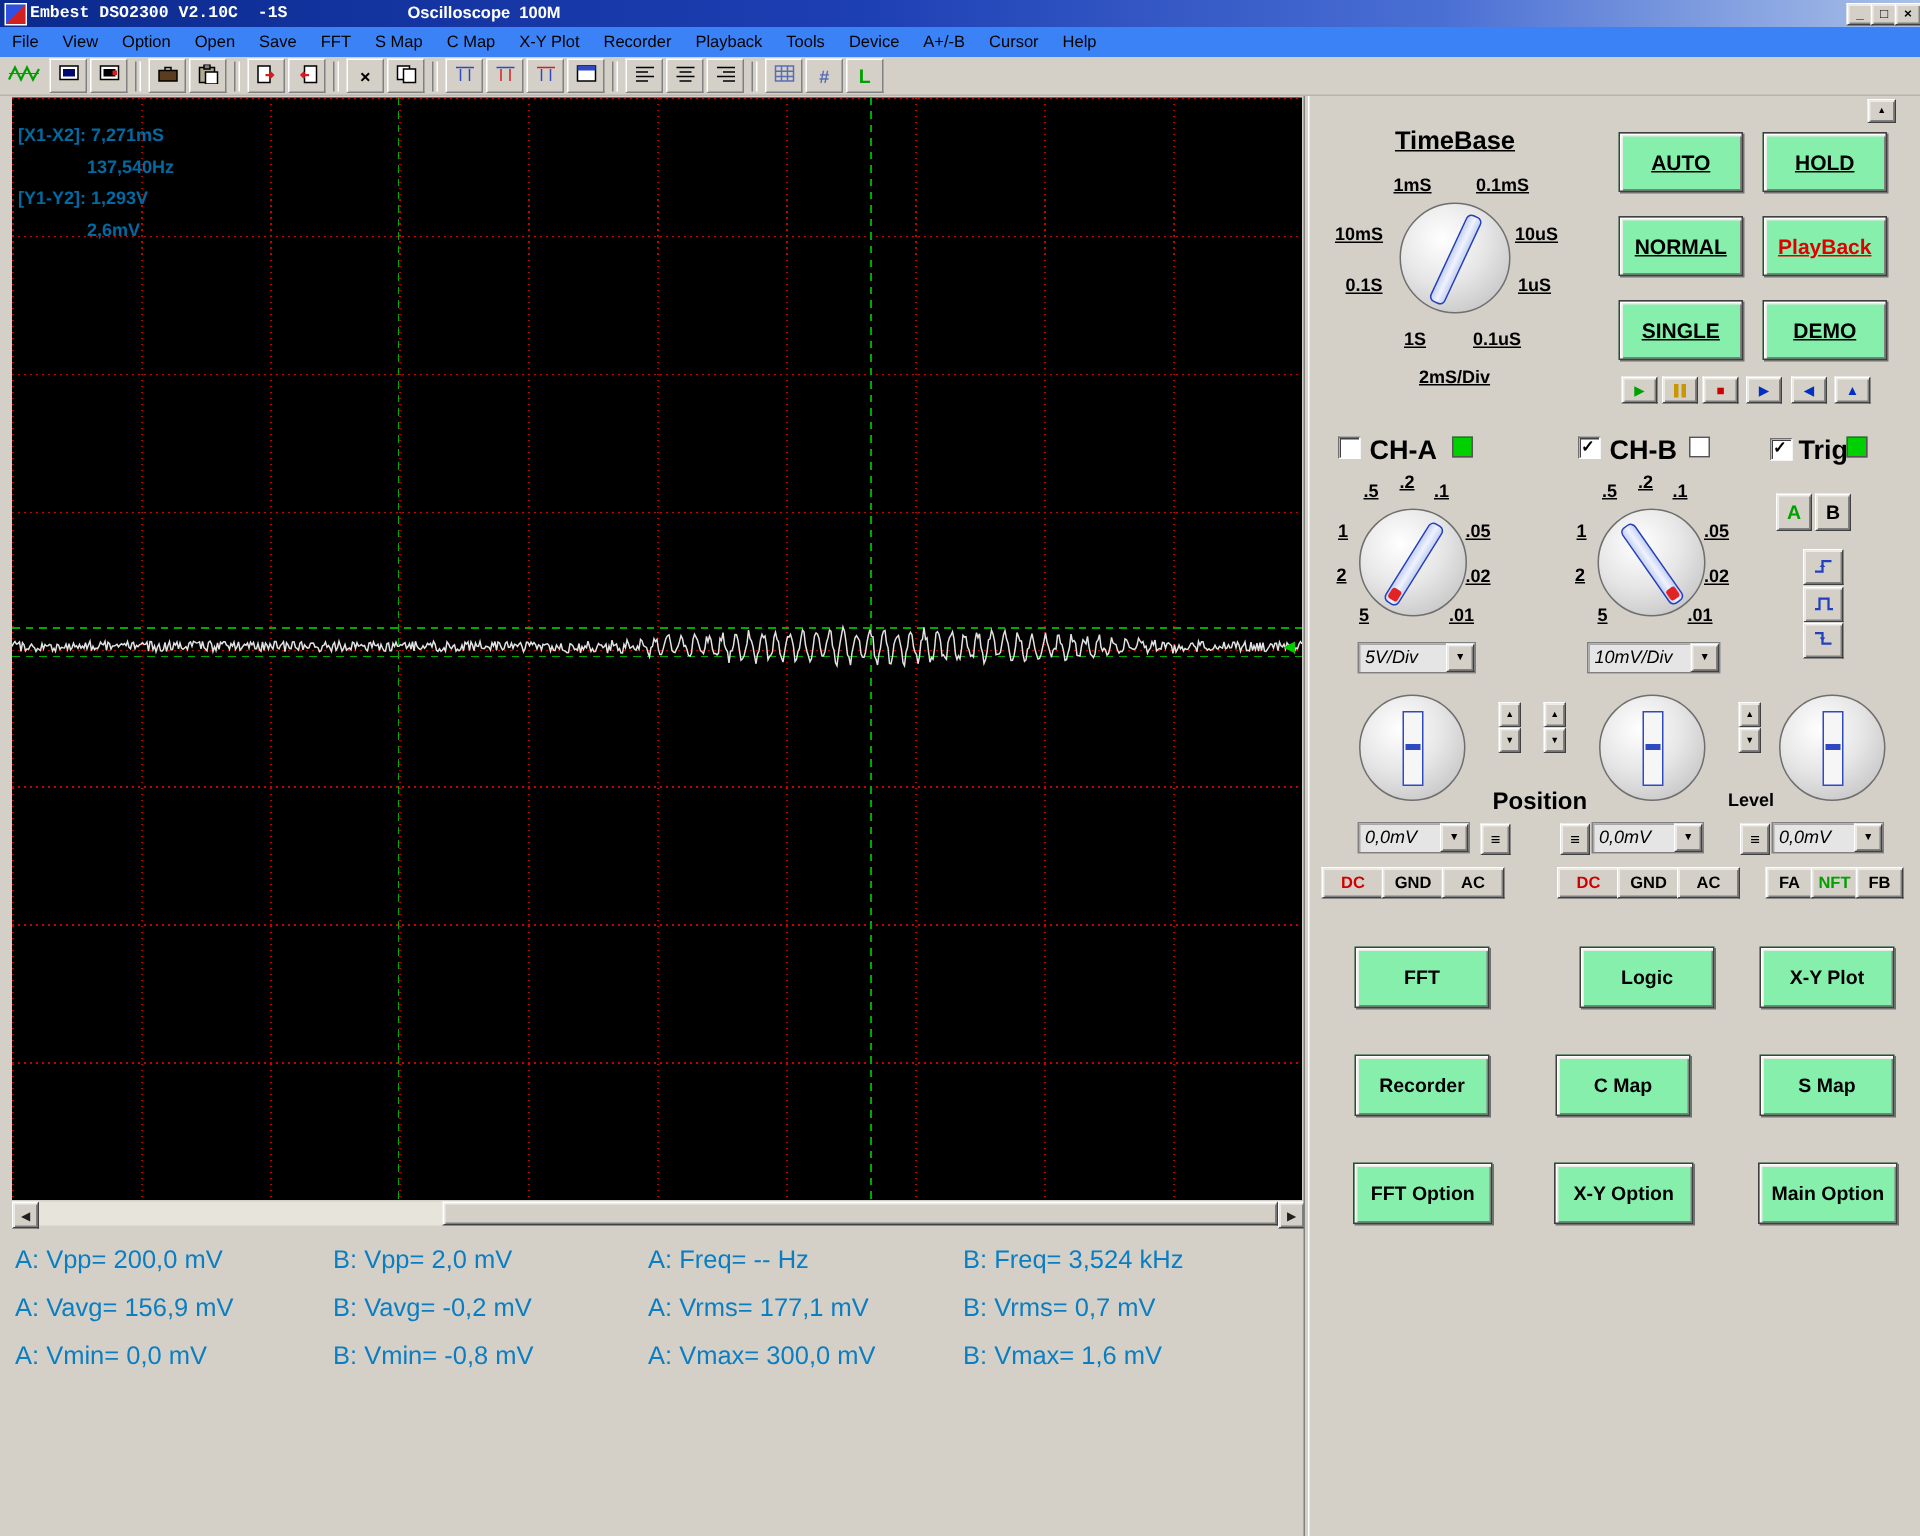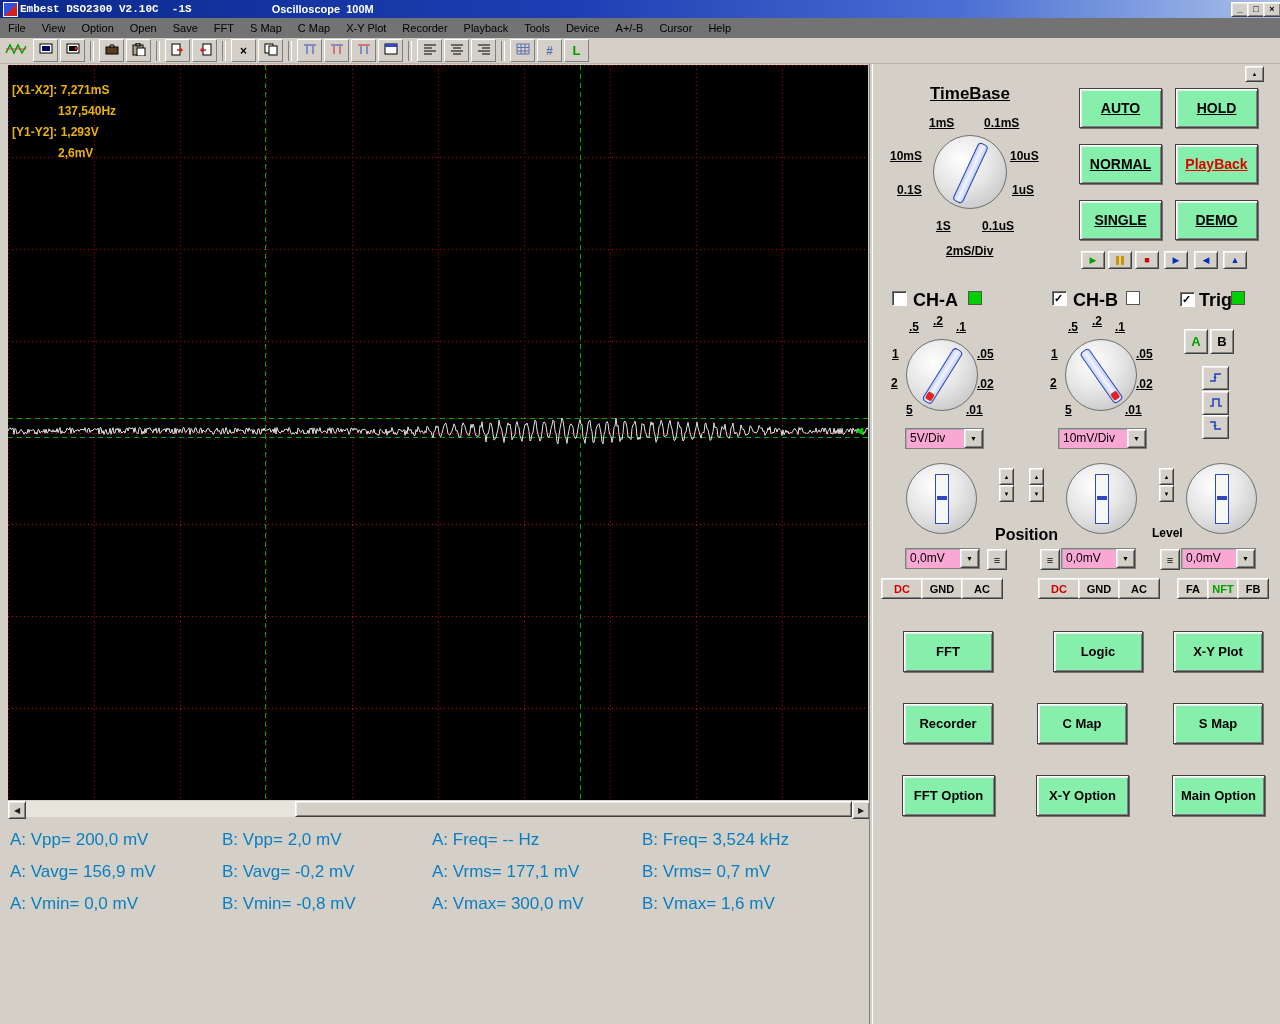--- a/index.html
+++ b/index.html
@@ -7,31 +7,31 @@
           font-family:"Liberation Sans",sans-serif;color:#000;font-size:12px;user-select:none;}
   .abs{position:absolute;}
   .ul{text-decoration:underline;}
   .raised{background:#d4d0c8;border:1px solid;border-color:#ffffff #404040 #404040 #ffffff;
           box-shadow:inset 1px 1px 0 #ecebe7, inset -1px -1px 0 #808080;}
   
   #titlebar{left:0;top:0;width:1280px;height:18px;background:linear-gradient(90deg,#0b2a8e 0%,#1d3fb4 45%,#4a6fd4 75%,#a9c0e8 100%);display:flex;align-items:center;}
   #titlebar .ttext{color:#fff;font-weight:bold;font-size:11px;margin-left:6px;white-space:pre;}
   .winbtn{width:16px;height:13px;font-size:9px;font-weight:bold;display:flex;align-items:center;justify-content:center;line-height:1;}
   
-  #menubar{left:0;top:18px;width:1280px;height:20px;display:flex;align-items:center;background:#737373;}
+  #menubar{left:0;top:18px;width:1280px;height:20px;display:flex;align-items:center;background:#3b82f6;}
   .mitem{padding:0 8px;font-size:11px;line-height:20px;}
   
   #toolbar{left:0;top:38px;width:1280px;height:26px;display:flex;align-items:center;background:#d4d0c8;padding-left:2px;border-bottom:1px solid #b8b4ac;box-sizing:border-box;}
   .tbtn{width:23px;height:21px;margin:0 1px;display:flex;align-items:center;justify-content:center;background:#d4d0c8;
         border:1px solid;border-color:#ffffff #808080 #808080 #ffffff;}
   .tsep{width:2px;height:20px;border-left:1px solid #808080;border-right:1px solid #ffffff;margin:0 4px;}
   
   #scope{left:8px;top:65px;width:860px;height:735px;background:#000;}
   #scope svg{position:absolute;left:0;top:0;}
-  .greentext{position:absolute;color:#eab308;font-size:12px;font-weight:bold;white-space:pre;}
+  .greentext{position:absolute;color:#0369a1;font-size:12px;font-weight:bold;white-space:pre;}
   .trigmark{position:absolute;color:#00cc00;font-size:13px;line-height:13px;}
   
   #hscroll{left:8px;top:801px;width:860px;height:16px;background:#e7e4dc;}
   .sbtn{width:16px;height:16px;display:flex;align-items:center;justify-content:center;font-size:8px;color:#202020;}
   
   .meas{position:absolute;color:#0a7ec2;font-size:17px;white-space:pre;}
   
   .lbl{position:absolute;font-weight:bold;font-size:18px;}
   .dlbl{position:absolute;font-weight:bold;font-size:12px;text-decoration:underline;line-height:12px;}
   .knob{position:absolute;border-radius:50%;border:1px solid #6f6f6f;
@@ -42,21 +42,21 @@
   .ptrack{position:absolute;left:50%;top:50%;transform:translate(-50%,-50%);width:12px;height:48px;background:#f6f6f6;border:1px solid #2f49c2;}
   .ptrack::after{content:"";position:absolute;left:1px;right:1px;top:21px;height:4px;background:#2f49c2;}
   .modebtn{position:absolute;display:flex;align-items:center;justify-content:center;font-weight:bold;font-size:14px;background:#86efac;
            border:1px solid #404040;box-shadow:inset 1px 1px 0 #ffffff, inset 2px 2px 0 #eceae4, inset -1px -1px 0 #808080, 1px 1px 0 #707070;}
   .optbtn{font-size:13px;}
   .pbtn{position:absolute;width:22px;height:16px;display:flex;align-items:center;justify-content:center;font-size:9px;line-height:1;}
   .pbars{width:8px;height:9px;border-left:3px solid #c89600;border-right:3px solid #c89600;box-sizing:border-box;}
   .chk{position:absolute;width:13px;height:13px;background:#fff;border:1px solid;border-color:#707070 #ffffff #ffffff #707070;box-shadow:inset 1px 1px 0 #404040;}
   .chkmark{font-size:11px;font-weight:bold;line-height:12px;display:block;margin-left:1px;}
   .csq{position:absolute;width:12px;height:12px;border:1px solid #555;}
-  .combo{position:absolute;display:flex;align-items:stretch;background:#f9a8d4;border:1px solid #808080;box-shadow:inset 1px 1px 0 #a8a8a8;box-sizing:border-box;}
+  .combo{position:absolute;display:flex;align-items:stretch;background:#e5e5e5;border:1px solid #808080;box-shadow:inset 1px 1px 0 #a8a8a8;box-sizing:border-box;font-style:italic;}
   .cval{flex:1;font-size:12px;padding:2px 0 0 4px;overflow:hidden;white-space:nowrap;}
   .cbtn{width:17px;display:flex;align-items:center;justify-content:center;font-size:7px;}
   .spin{position:absolute;width:13px;height:15px;display:flex;align-items:center;justify-content:center;font-size:6px;}
   .cplbtn{position:absolute;display:flex;align-items:center;justify-content:center;font-weight:bold;font-size:11px;}
   .edgebtn{position:absolute;width:25px;height:22px;display:flex;align-items:center;justify-content:center;}
   .srcbtn{position:absolute;width:22px;height:23px;display:flex;align-items:center;justify-content:center;font-weight:bold;font-size:13px;}
 </style>
 </head>
 <body>
 

